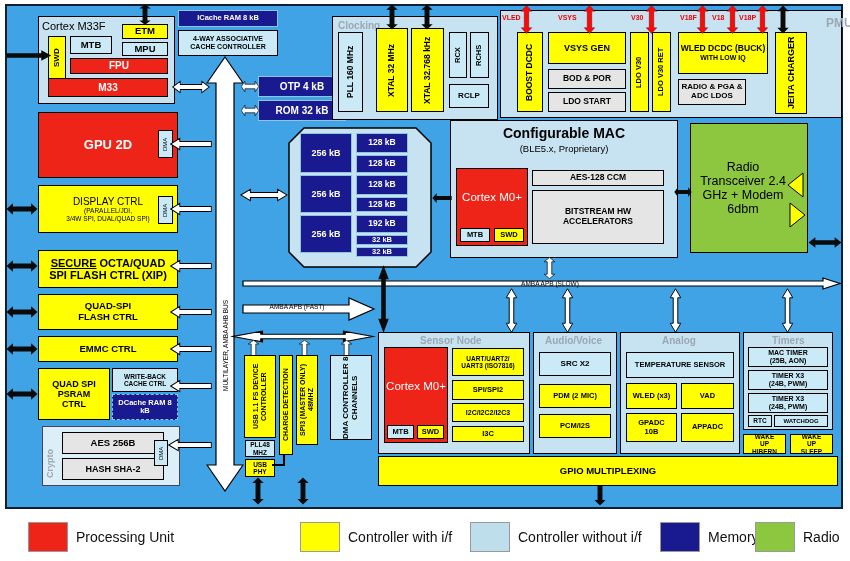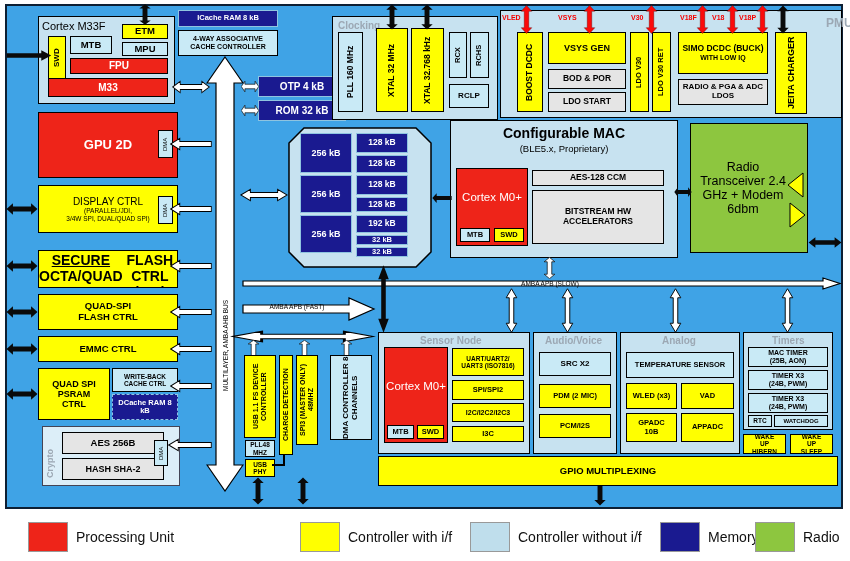--- a/index.html
+++ b/index.html
@@ -70,35 +70,35 @@
   <div class="raillabel" style="left:680px;top:14px;">V18F</div>
   <div class="raillabel" style="left:712px;top:14px;">V18</div>
   <div class="raillabel" style="left:739px;top:14px;">V18P</div>
   <div class="blk yellow vt b" style="left:517px;top:32px;width:26px;height:80px;font-size:8.5px;">BOOST DCDC</div>
   <div class="blk yellow b" style="left:548px;top:32px;width:78px;height:32px;font-size:9px;">VSYS GEN</div>
   <div class="blk pale b" style="left:548px;top:69px;width:78px;height:20px;font-size:8.5px;">BOD &amp; POR</div>
   <div class="blk pale b" style="left:548px;top:92px;width:78px;height:20px;font-size:8.5px;">LDO START</div>
   <div class="blk yellow vt b" style="left:630px;top:32px;width:19px;height:80px;font-size:7.5px;">LDO V30</div>
   <div class="blk yellow vt b" style="left:652px;top:32px;width:19px;height:80px;font-size:7.5px;">LDO V30 RET</div>
   <div class="blk yellow" style="left:678px;top:32px;width:90px;height:42px;flex-direction:column;">
-    <div class="b" style="font-size:8.5px;">SIMO DCDC (BUCK)</div>
+    <div class="b" style="font-size:8.5px;">WLED DCDC (BUCK)</div>
     <div class="b" style="font-size:7px;">WITH LOW IQ</div>
   </div>
-  <div class="blk pale b" style="left:678px;top:79px;width:90px;height:26px;font-size:8px;padding:0 2px;">RADIO &amp; PGA &amp; ADC LDOS</div>
+  <div class="blk pale b" style="left:678px;top:79px;width:68px;height:26px;font-size:8px;padding:0 2px;">RADIO &amp; PGA &amp; ADC LDOS</div>
   <div class="blk yellow vt b" style="left:775px;top:32px;width:32px;height:82px;font-size:9px;">JEITA CHARGER</div>
 
   <div class="blk redb" style="left:38px;top:112px;width:140px;height:66px;font-size:13px;font-weight:600;">GPU 2D</div>
   <div class="blk cyan vt" style="left:158px;top:130px;width:15px;height:28px;font-size:6px;">DMA</div>
   <div class="blk yellow" style="left:38px;top:185px;width:140px;height:48px;flex-direction:column;">
     <div style="font-size:10px;">DISPLAY CTRL</div>
     <div style="font-size:6.5px;">(PARALLEL/JDI,</div>
     <div style="font-size:6.5px;">3/4W SPI, DUAL/QUAD SPI)</div>
   </div>
   <div class="blk cyan vt" style="left:158px;top:196px;width:15px;height:28px;font-size:6px;">DMA</div>
-  <div class="blk yellow" style="left:38px;top:250px;width:140px;height:38px;flex-direction:row;font-size:14px;font-weight:bold;">
+  <div class="blk yellow" style="left:38px;top:250px;width:140px;height:38px;flex-direction:column;font-size:11px;font-weight:bold;">
     <div><span class="u">SECURE</span><span> OCTA/QUAD</span></div>
     <div>SPI FLASH CTRL (XIP)</div>
   </div>
   <div class="blk yellow" style="left:38px;top:294px;width:140px;height:36px;flex-direction:column;font-size:9.5px;font-weight:bold;">
     <div>QUAD-SPI</div>
     <div>FLASH CTRL</div>
   </div>
   <div class="blk yellow b" style="left:38px;top:336px;width:140px;height:26px;font-size:9.5px;">EMMC CTRL</div>
   <div class="blk yellow b" style="left:38px;top:368px;width:72px;height:52px;font-size:9px;padding:0 6px;">QUAD SPI PSRAM CTRL</div>
   <div class="blk cyan b" style="left:112px;top:368px;width:66px;height:24px;font-size:6.5px;padding:0 3px;">WRITE-BACK CACHE CTRL</div>

